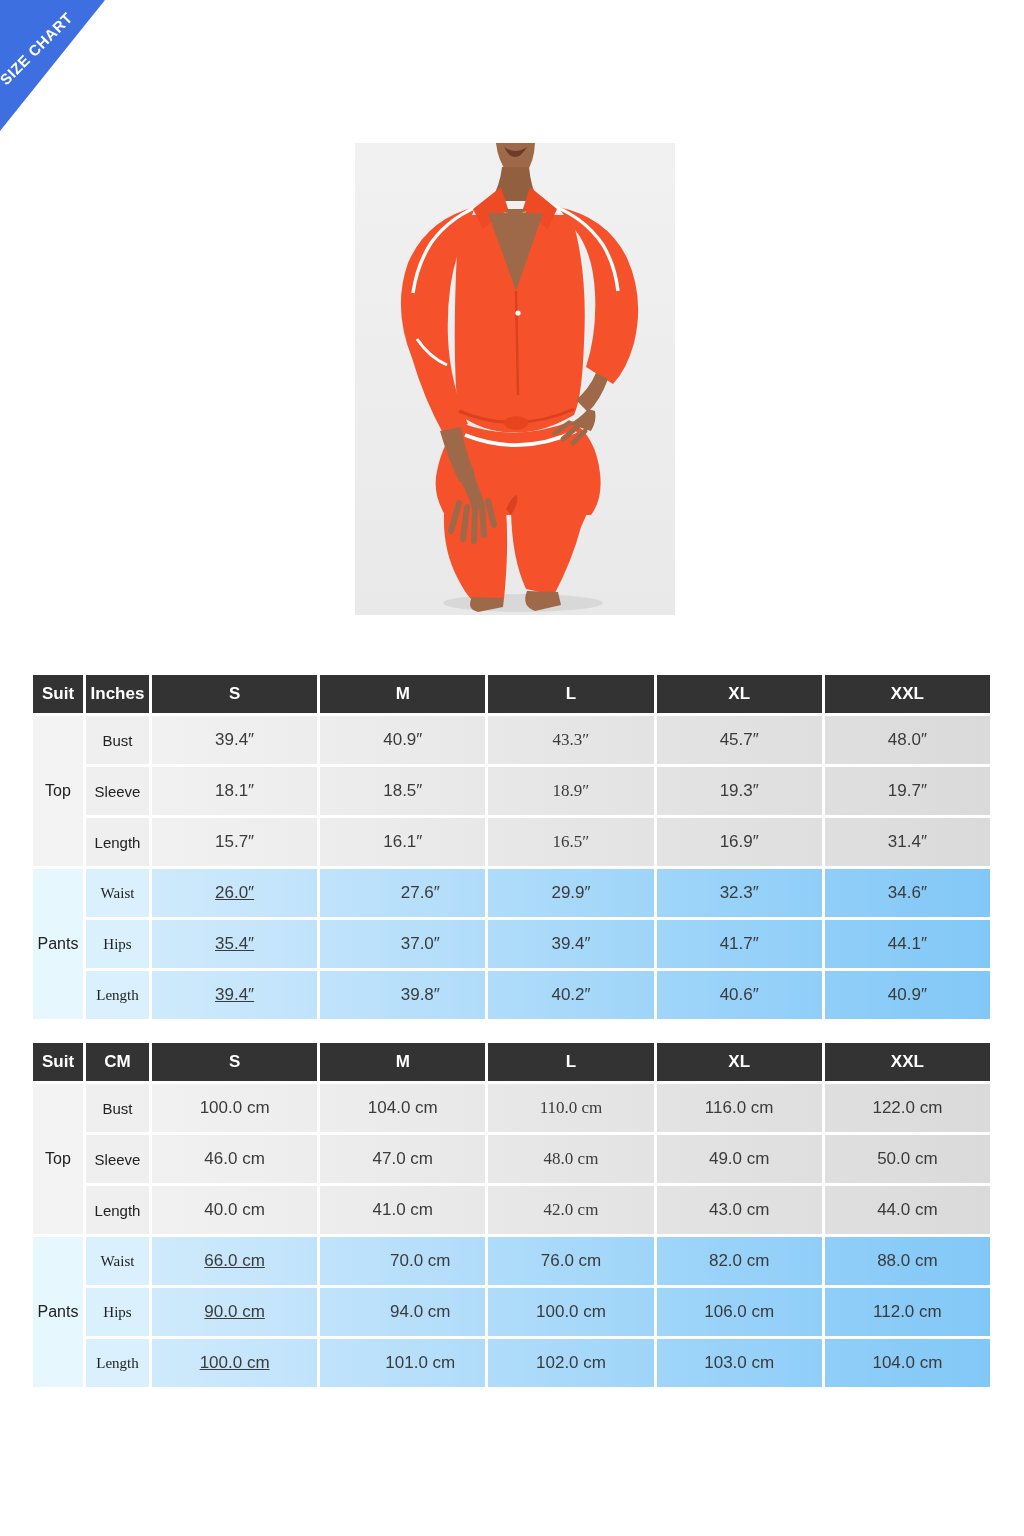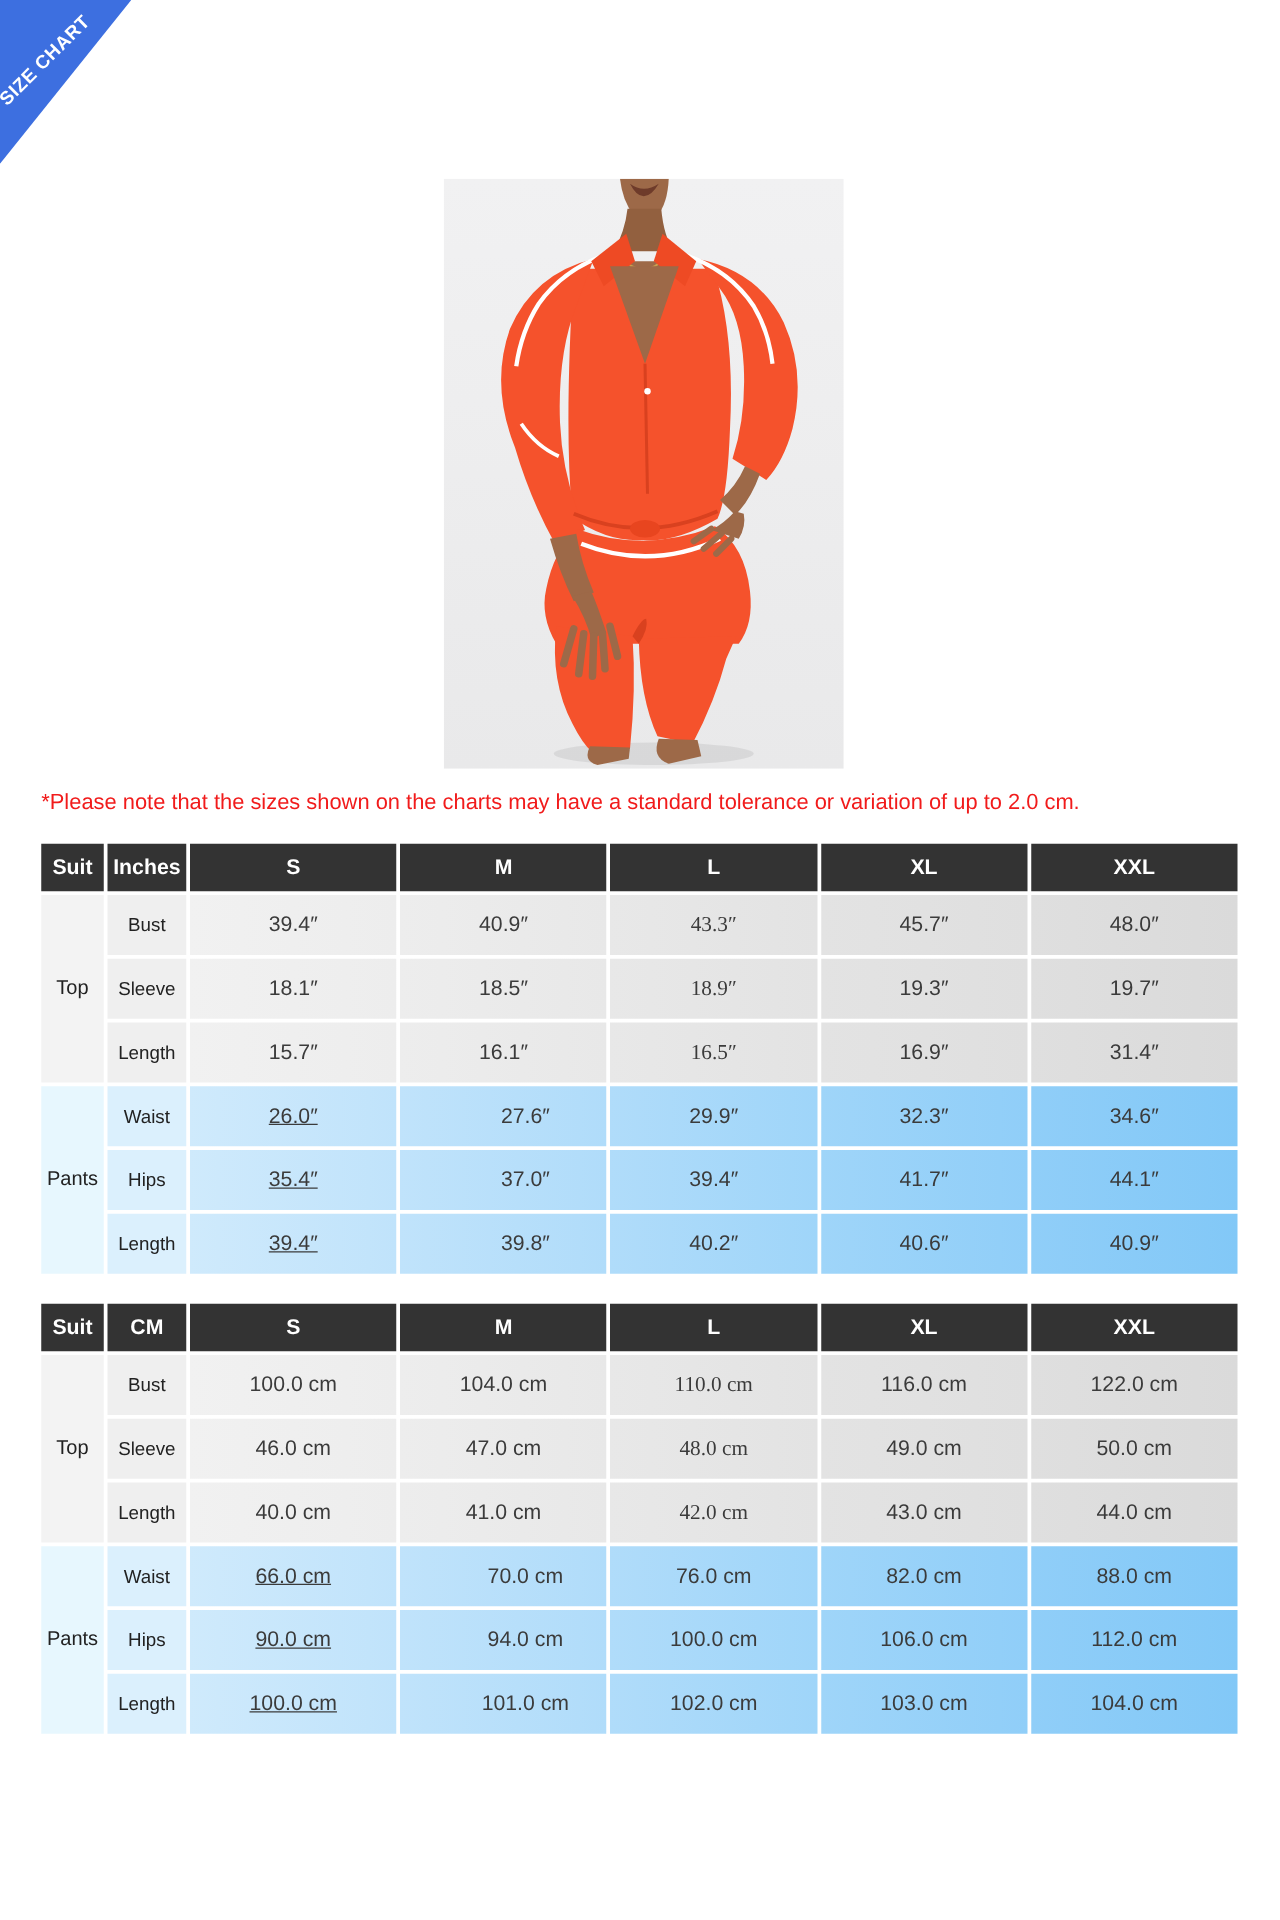--- a/index.html
+++ b/index.html
@@ -28,21 +28,21 @@
   .tablewrap.t1 { top:1043px; }
   .size-grid { display:grid; grid-template-columns:50px 63px repeat(5, 1fr);
                grid-template-rows:38px repeat(6, 48px); gap:3px; background:#ffffff; }
   .size-grid > div { display:flex; align-items:center; justify-content:center; }
   .h { background:#333333; color:#ffffff; font-weight:bold; font-size:17px; }
   .group { grid-row:span 3; font-size:16px; color:#222222; }
   .group.gray { background:#f3f3f3; }
   .group.blue { background:#e7f7fe; }
   .rlabel { font-size:15px; color:#222222; }
   .rlabel.gray { background:#efefef; }
-  .rlabel.blue { background:#dbf0fd; }
+  .rlabel.blue { background:#dbf0fd;font-family:Liberation Serif, serif; }
   .cell { font-size:17px; color:#3b3b3b; }
   .cell.gray.c0 { background:linear-gradient(to right,#f1f1f1,#ededed); }
   .cell.gray.c1 { background:linear-gradient(to right,#ededed,#e8e8e8); }
   .cell.gray.c2 { background:linear-gradient(to right,#e8e8e8,#e3e3e3);font-family:Liberation Serif, serif; }
   .cell.gray.c3 { background:linear-gradient(to right,#e3e3e3,#dfdfdf); }
   .cell.gray.c4 { background:linear-gradient(to right,#dfdfdf,#dadada); }
   .cell.blue.c0 { background:linear-gradient(to right,#cfeafc,#c0e3fb);text-decoration:underline; }
   .cell.blue.c1 { background:linear-gradient(to right,#c0e3fb,#b0dcfa);padding-left:35px; }
   .cell.blue.c2 { background:linear-gradient(to right,#b0dcfa,#9fd5f9); }
   .cell.blue.c3 { background:linear-gradient(to right,#9fd5f9,#90cef8); }
@@ -113,21 +113,20 @@
 
       <path d="M253,236 Q245,258 233,269 L221,257 Q234,246 241,230 Z" fill="#9d6948"></path>
       <path d="M233,266 Q224,276 214,281 L236,288 Q242,278 240,268 Z" fill="#9d6948"></path>
       <path d="M214,280 L200,290 M222,284 L208,296 M230,288 L218,300" stroke="#9d6948" stroke-width="5" stroke-linecap="round" fill="none"></path>
 
       <path d="M117,454 Q111,466 123,469 L148,464 L149,455 Z" fill="#9d6948"></path>
       <path d="M172,448 Q166,463 180,468 L206,462 L203,449 Z" fill="#9d6948"></path>
     </svg>
   </div>
 
-  <div class="note">*Please note that the sizes shown on the charts may have a standard tolerance or variation of up to 2.0 cm.</div>
 
   <div class="tablewrap t0">
       <div class="size-grid">
         <div class="h">Suit</div>
         <div class="h">Inches</div>
         <div class="h">S</div>
         <div class="h">M</div>
         <div class="h">L</div>
         <div class="h">XL</div>
         <div class="h">XXL</div>

